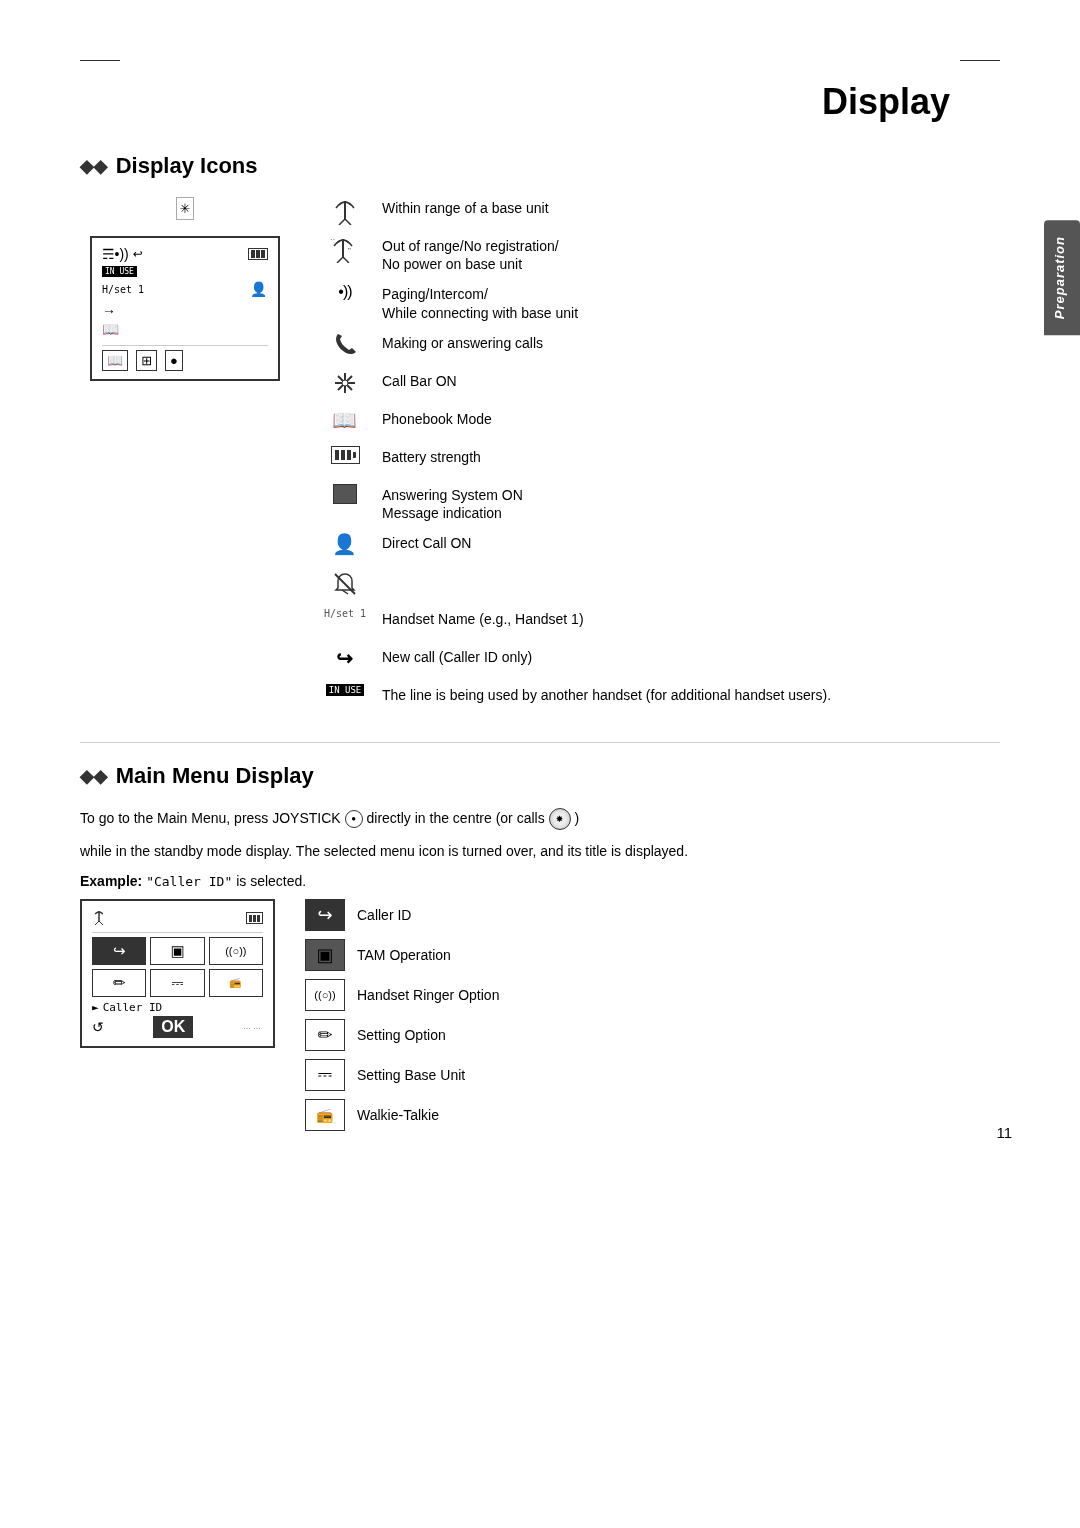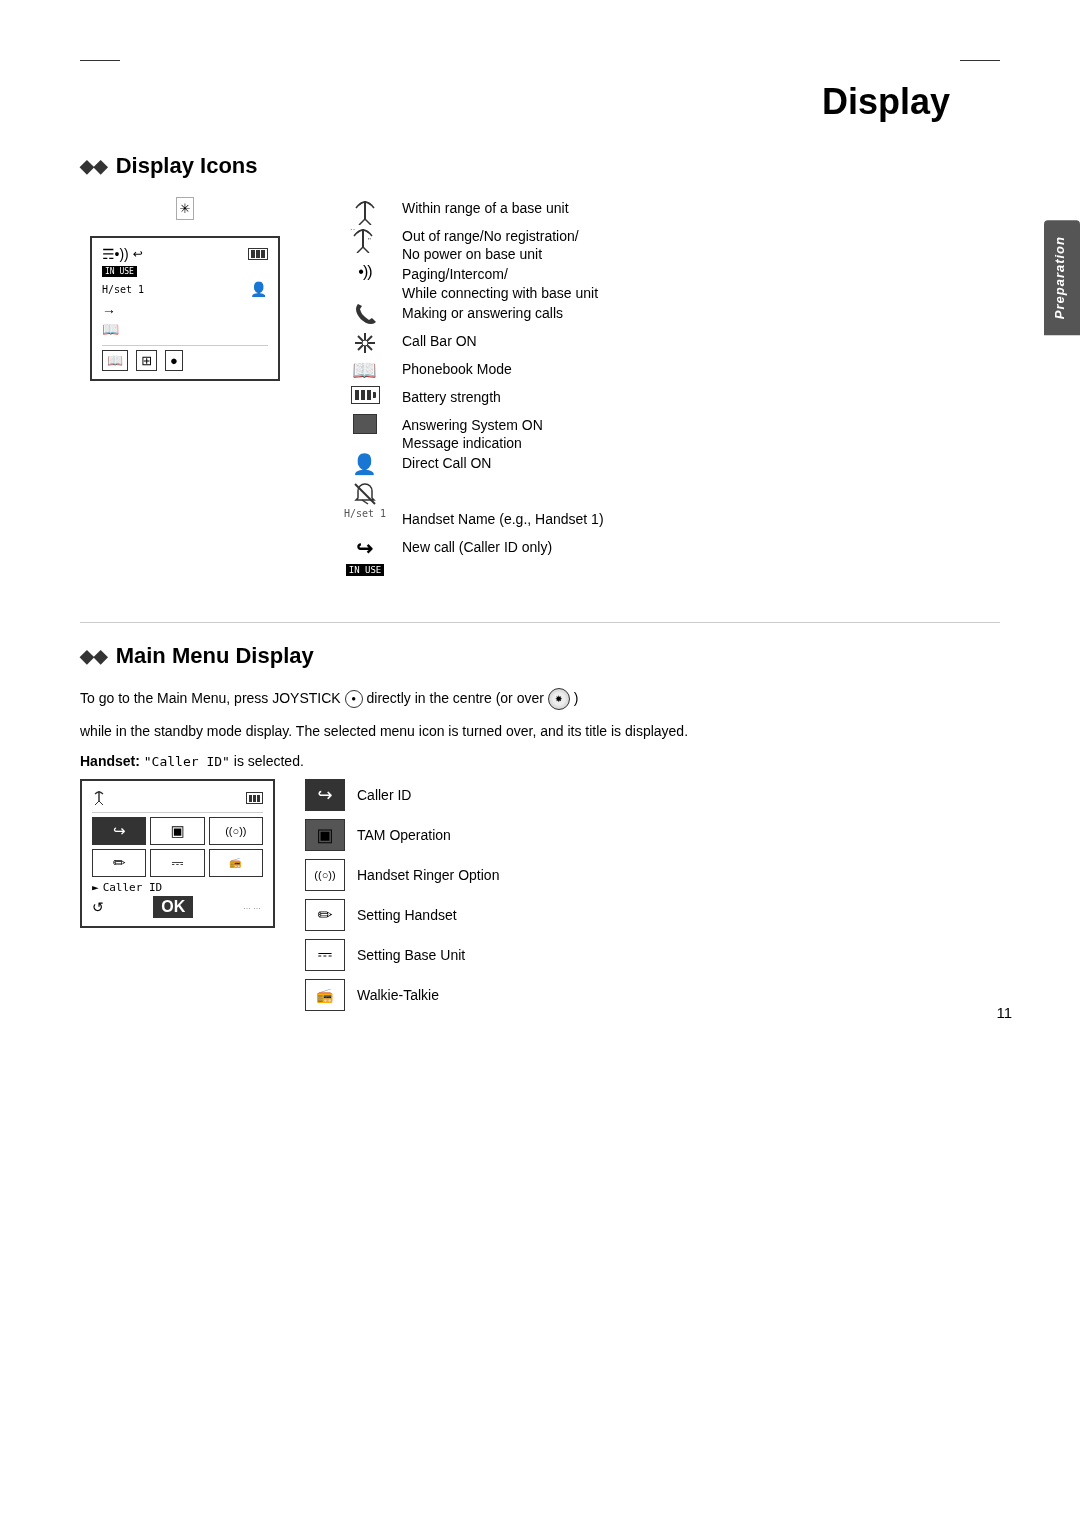--- a/index.html
+++ b/index.html
@@ -142,22 +142,21 @@
       border: 1.5px solid #333;
       padding: 2px 4px;
       font-size: 12px;
     }
 
     
     .icon-list {
       flex: 1;
       display: flex;
       flex-direction: column;
-      gap: 0;
-      margin-left: 20px;
+      gap: 10px;
     }
 
     .icon-row {
       display: flex;
       align-items: flex-start;
       gap: 12px;
       min-height: 28px;
     }
 
     .icon-cell {
@@ -542,44 +541,45 @@
         <div class="icon-cell">
           <span style="font-size:20px;font-weight:bold;">↪</span>
         </div>
         <div class="icon-desc">New call (Caller ID only)</div>
       </div>
 
       <div class="icon-row">
         <div class="icon-cell">
           <span class="in-use-label">IN USE</span>
         </div>
+        <div class="icon-desc">The line is being used by another handset (for additional handset users).</div>
       </div>
 
     </div>
   </div>
 
   <div class="section-divider"></div>
 
   <div class="main-menu-section">
     <div class="section-heading">
       <span class="diamonds">◆◆</span>
       <span>Main Menu Display</span>
     </div>
 
     <p class="menu-desc-text">
       <span>To go to the </span><strong>Main Menu</strong><span>, press </span><strong>JOYSTICK</strong>
       <span class="joystick-icon">●</span>
-      <span> directly in the centre (or over</span>
+      <span> directly in the centre (or calls</span>
       <span class="joystick-move">✸</span>
       <span>)</span>
     </p>
     <p class="menu-desc-text">while in the standby mode display. The selected menu icon is turned over, and its title is displayed.</p>
 
     <p class="example-line">
-      <strong>Handset:</strong>
+      <strong>Example:</strong>
       <span class="mono">"Caller ID"</span>
       <span> is selected.</span>
     </p>
 
     <div class="main-menu-layout">
 
       <div class="menu-screen">
 
         <div class="menu-screen-row1">
           <span>
@@ -632,21 +632,21 @@
           <div class="menu-item-label">TAM Operation</div>
         </div>
 
         <div class="menu-item-row">
           <div class="menu-icon-box" style="font-size:11px;">((○))</div>
           <div class="menu-item-label">Handset Ringer Option</div>
         </div>
 
         <div class="menu-item-row">
           <div class="menu-icon-box" style="font-size:18px;">✏</div>
-          <div class="menu-item-label">Setting Handset</div>
+          <div class="menu-item-label">Setting Option</div>
         </div>
 
         <div class="menu-item-row">
           <div class="menu-icon-box" style="font-size:18px;">⎓</div>
           <div class="menu-item-label">Setting Base Unit</div>
         </div>
 
         <div class="menu-item-row">
           <div class="menu-icon-box" style="font-size:14px;">📻</div>
           <div class="menu-item-label">Walkie-Talkie</div>

